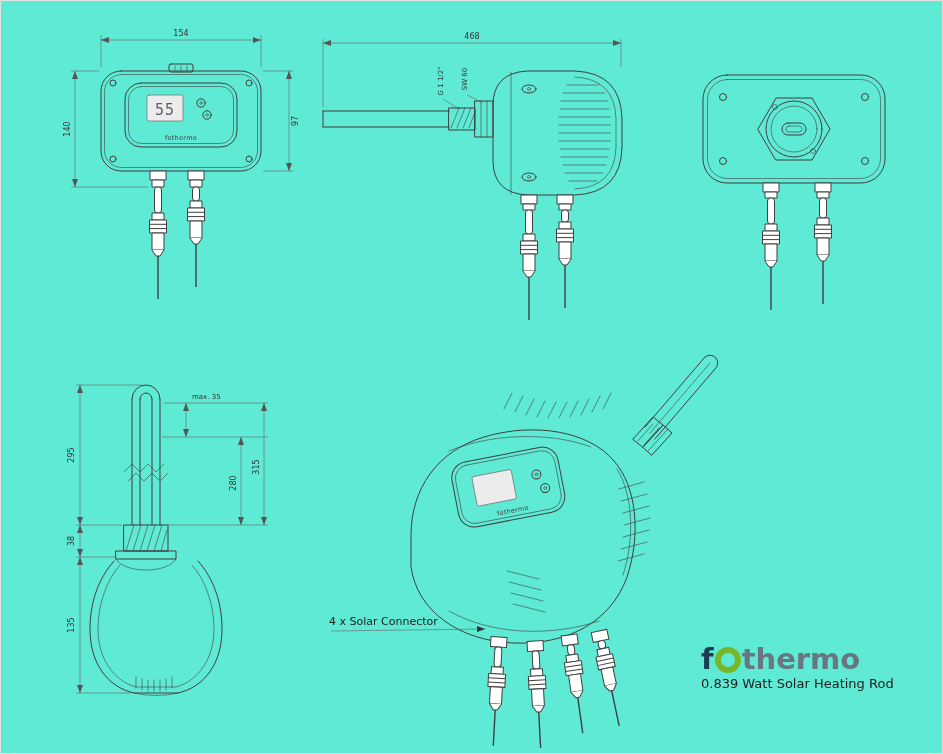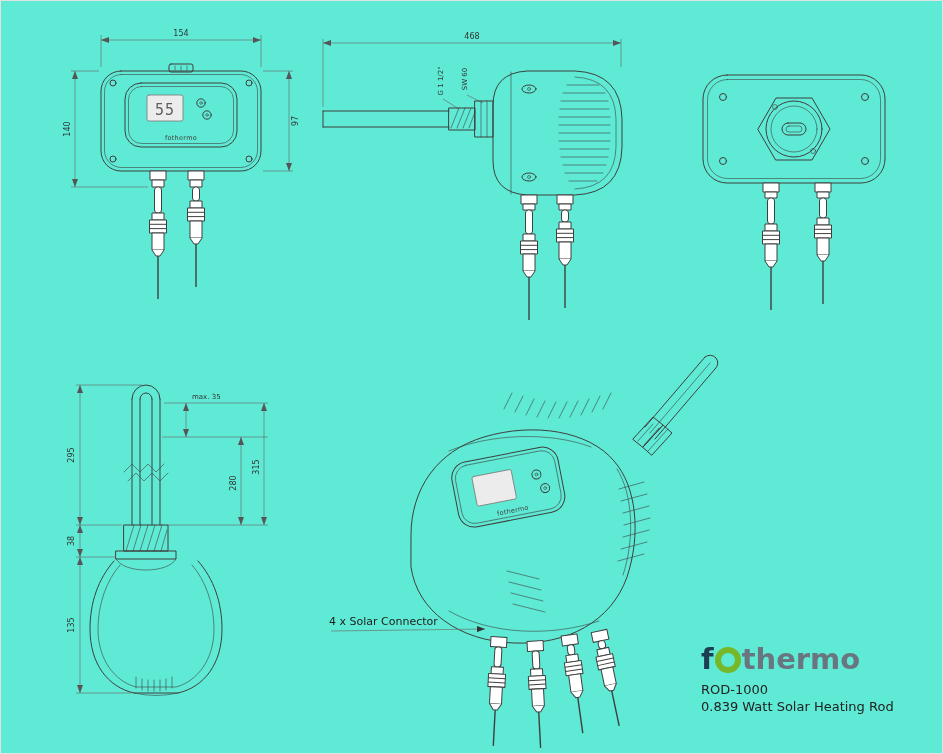--- a/index.html
+++ b/index.html
@@ -376,17 +376,16 @@
     <text class="annot" x="30" y="286">4 x Solar Connector</text>
     <line class="dm" x1="32" y1="292" x2="186" y2="290" marker-end="url(#m5e)" stroke="#333" stroke-width=".8"></line>
   </svg>
 
   <div class="footer">
     <div class="brand">
       <span class="bf">f</span>
       <span class="ring"></span>
       <span class="bt">thermo</span>
     </div>
-    <div class="model">ROD-1000</div>
     <div class="subtitle">0.839 Watt Solar Heating Rod</div>
   </div>
 
 </div>
 
 </body></html>

